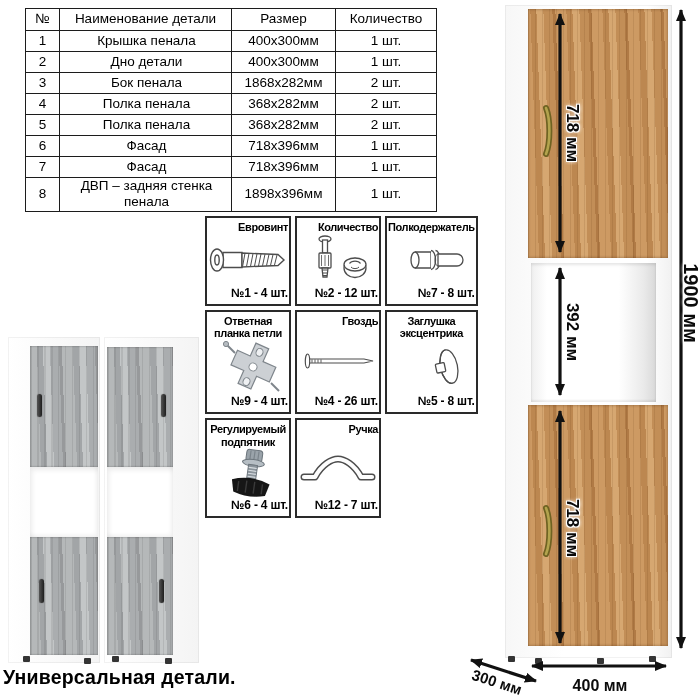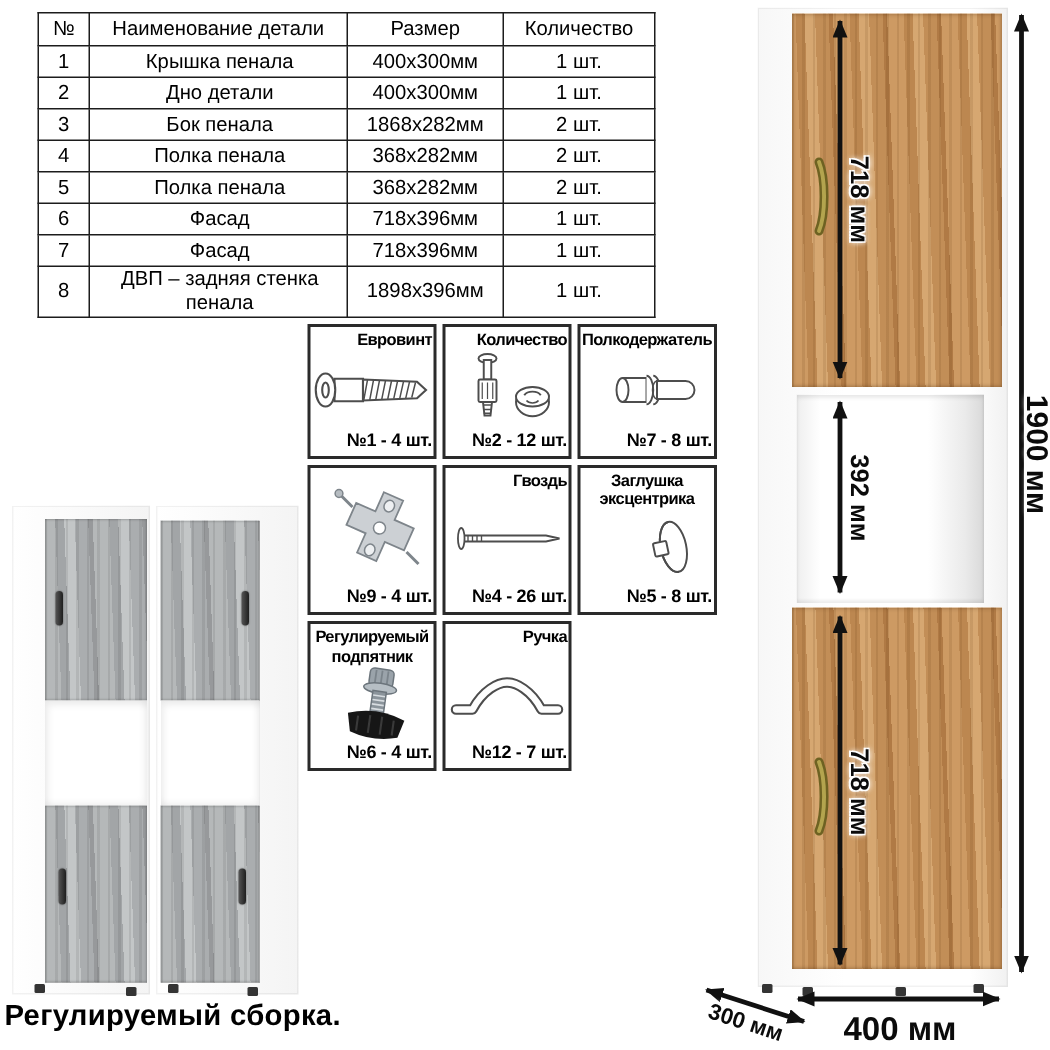--- a/index.html
+++ b/index.html
@@ -74,21 +74,21 @@
   }
   .tall .door-bot{position:absolute;left:73px;top:405px;width:140px;height:241px;}
   .gh{position:absolute;left:84px;width:14px;height:54px;}
   
   .dim{
     position:absolute;font-weight:bold;white-space:nowrap;color:#0b0b0b;
     text-shadow:-1px -1px 0 #fff,1px -1px 0 #fff,-1px 1px 0 #fff,1px 1px 0 #fff,0 0 4px #fff,0 0 4px #fff;
   }
   .dim-v{transform:translate(-50%,-50%) rotate(90deg);font-size:17px;}
   .dim-total{transform:translate(-50%,-50%) rotate(90deg);font-size:20px;}
-  .dim-w{transform:translate(-50%,-50%);font-size:22px;}
+  .dim-w{transform:translate(-50%,-50%);font-size:16px;}
   .dim-d{transform:translate(-50%,-50%) rotate(18deg);font-size:15px;}
   .arrows{position:absolute;left:0;top:0;}
   
   .caption{position:absolute;left:3px;top:666px;font-size:19.5px;font-weight:bold;letter-spacing:0.2px;}
   svg{display:block;}
 </style>
 </head>
 <body>
 
 <table class="parts-table">
@@ -212,20 +212,21 @@
           <path d="M33 10 H52 a6 6 0 0 1 0 12 H33 Z"></path>
           <path d="M33 10 a3 6 0 0 0 0 12" fill="none" stroke-width="1"></path>
         </g>
       </svg>
     </div>
     <div class="hw-count">№7 - 8 шт.</div>
   </div>
 
 
   <div class="hw-cell">
+    <div class="hw-title">Ответная планка петли</div>
     <div class="hw-icon">
       <svg width="70" height="54" viewBox="0 0 70 54">
         <g>
           <path d="M9 5 l8 8" stroke="#7e858b" stroke-width="2"></path>
           <circle cx="8" cy="4" r="2.6" fill="#b6bcc1" stroke="#7e858b"></circle>
           <path d="M53 43 l8 8" stroke="#7e858b" stroke-width="2"></path>
         </g>
         <g transform="rotate(24 35 27)">
           <path d="M28 4 h14 v14 h14 v16 h-14 v14 h-14 v-14 h-14 v-16 h14 z" fill="#ccd0d4" stroke="#7e858b" stroke-width="1.2"></path>
           <circle cx="35" cy="27" r="4" fill="#fff" stroke="#7e858b"></circle>
@@ -356,13 +357,13 @@
   </g>
 </svg>
 
 <div class="dim dim-v" style="left:572px;top:133px;">718 мм</div>
 <div class="dim dim-v" style="left:572px;top:332px;">392 мм</div>
 <div class="dim dim-v" style="left:572px;top:528px;">718 мм</div>
 <div class="dim dim-total" style="left:690px;top:303px;">1900 мм</div>
 <div class="dim dim-w" style="left:600px;top:686px;">400 мм</div>
 <div class="dim dim-d" style="left:497px;top:682px;">300 мм</div>
 
-<div class="caption">Регулируемый сборка.</div>
+<div class="caption">Универсальная детали.</div>
 
 </body></html>

